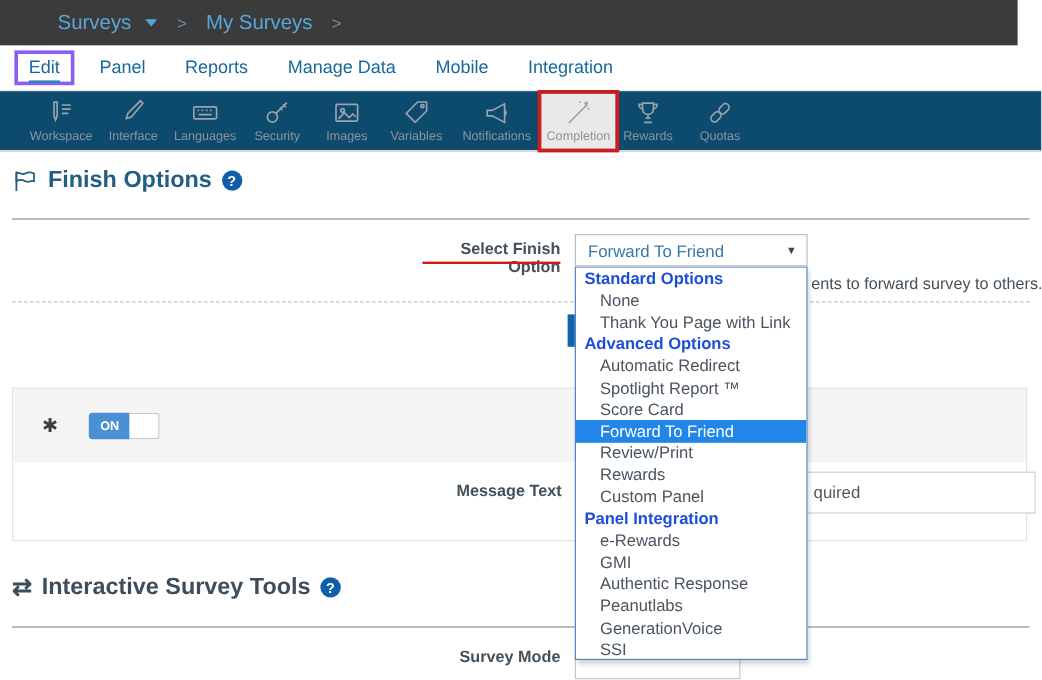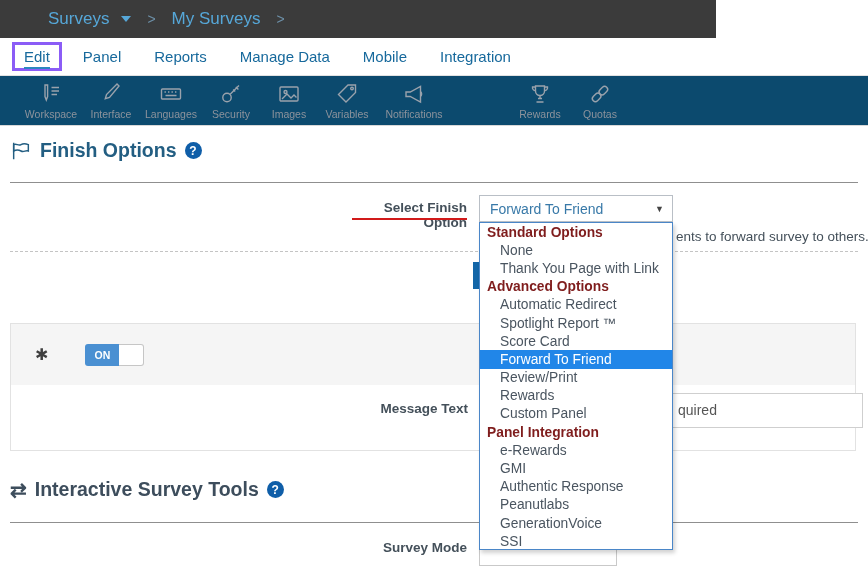--- a/index.html
+++ b/index.html
@@ -1,20 +1,20 @@
 <!DOCTYPE html>
 <html><head>
 <meta charset="utf-8">
 <style>
   * { margin:0; padding:0; box-sizing:border-box; }
   body { background:#fff; font-family:"Liberation Sans", sans-serif; }
   .screen { position:relative; width:868px; height:567px; background:#fff; overflow:hidden; }
 
   
-  .topbar { position:absolute; left:0; top:0; width:716px; height:38px; background:#3b3b3b;
+  .topbar { position:absolute; left:0; top:0; width:848px; height:38px; background:#3b3b3b;
             display:flex; align-items:center; padding-left:48px; }
   .crumb { color:#56a7d8; font-size:17px; cursor:pointer; }
   .caret-down { display:inline-block; width:0; height:0; border-left:5px solid transparent;
                 border-right:5px solid transparent; border-top:6px solid #56a7d8; margin:0 0 0 12px; }
   .crumb-sep { color:#6d8fa0; color:#6d90a8; font-size:14px; margin:0 16px; }
 
   
   .tabbar { position:absolute; left:0; top:38px; width:868px; height:38px; background:#fff;
             border-bottom:1px solid #e2e2e2; display:flex; align-items:center; padding-left:24px; gap:33px; }
   .tab { color:#17699c; font-size:15px; cursor:pointer; white-space:nowrap; }
@@ -53,32 +53,32 @@
   .note-txt { font-size:13.5px; color:#44505a; white-space:nowrap; }
 
   .save-sliver { position:absolute; left:473px; top:262px; width:7px; height:27px; background:#1366a8; z-index:1; }
 
   
   .dropdown { position:absolute; left:479px; top:222px; width:194px; height:328px; background:#fff;
               border:1px solid #4a86c8; z-index:20; box-shadow:2px 3px 4px rgba(0,0,0,0.18);
               display:flex; flex-direction:column; overflow:hidden; }
   .dd-row { height:18.2px; flex:0 0 18.2px; display:flex; align-items:center; font-size:13.8px;
             white-space:nowrap; }
-  .dd-group { padding-left:7px; font-weight:bold; color:#7f1d1d; }
+  .dd-group { padding-left:7px; font-weight:bold; color:#1d4ed8; }
   .dd-opt { padding-left:20px; color:#4a5560; cursor:pointer; }
   .dd-opt.sel { background:#2186e8; color:#fff; }
 
   
   .valbox { position:absolute; left:10px; top:323px; width:846px; height:128px; background:#fff;
             border:1px solid #e2e2e2; z-index:0; }
   .valhead { position:absolute; left:0; top:0; width:100%; height:61px; background:#f5f5f5;
              display:flex; align-items:center; padding-left:24px; }
   .val-ast { font-size:16px; color:#3f3f3f; margin-right:9px; }
   .val-title { font-size:17.5px; font-weight:bold; color:#414141; }
-  .toggle { display:inline-flex; margin-left:28px; height:22px; width:59px; cursor:pointer; }
+  .toggle { display:inline-flex; margin-left:17px; height:22px; width:59px; cursor:pointer; }
   .toggle .t-on { width:34px; background:#4a90d2; color:#fff; font-size:10.5px; font-weight:bold;
                   display:flex; align-items:center; justify-content:center; border-radius:3px 0 0 3px; }
   .toggle .t-off { width:25px; background:#fff; border:1px solid #c6c6c6; border-left:none;
                    border-radius:0 3px 3px 0; }
   .msg-input { position:absolute; left:469px; top:69px; width:383px; height:35px; background:#fff;
                border:1px solid #cfcfcf; }
   .msg-input .msg-val { position:absolute; left:197px; top:8px; font-size:14px; color:#555; }
 
   
   .swap-icon { font-size:20px; font-weight:bold; color:#3d4d5c; line-height:1; }
@@ -149,20 +149,28 @@
           <circle cx="17" cy="6.5" r="1.3"></circle>
         </svg>
         <div class="tb-lbl">Variables</div>
       </div>
       <div class="tb-item" style="left: 383px;">
         <svg width="24" height="24" viewBox="0 0 24 24" fill="none" stroke="#9aa2ac" stroke-width="1.4">
           <path d="M4 10v4.5h4.2L18.5 20V4.5L8.2 10z"></path>
           <path d="M18.5 9.5c1.5 1 1.5 4 0 5"></path>
         </svg>
         <div class="tb-lbl">Notifications</div>
+      </div>
+      <div class="tb-item active" style="left: 451px;">
+        <svg width="24" height="24" viewBox="0 0 24 24" fill="none" stroke="#9aa2ac" stroke-width="1.4">
+          <path d="M4 20.5L16.5 8"></path>
+          <path d="M16.5 8l2.8-2.8"></path>
+          <path d="M18.5 2.5v3.4M16.8 4.2h3.4M13 2.8l.8.8M21.2 8.5h-1.6"></path>
+        </svg>
+        <div class="tb-lbl">Completion</div>
       </div>
       <div class="tb-item" style="left: 509px;">
         <svg width="24" height="24" viewBox="0 0 24 24" fill="none" stroke="#9aa2ac" stroke-width="1.4">
           <path d="M7.5 4h9v5a4.5 4.5 0 01-9 0z"></path>
           <path d="M7.5 5H4.5a3 3 0 003.2 3.6M16.5 5h3a3 3 0 01-3.2 3.6M12 13.5v3M8.5 20h7M10 16.5h4"></path>
         </svg>
         <div class="tb-lbl">Rewards</div>
       </div>
       <div class="tb-item" style="left: 569px;">
         <svg width="24" height="24" viewBox="0 0 24 24" fill="none" stroke="#9aa2ac" stroke-width="1.4">

